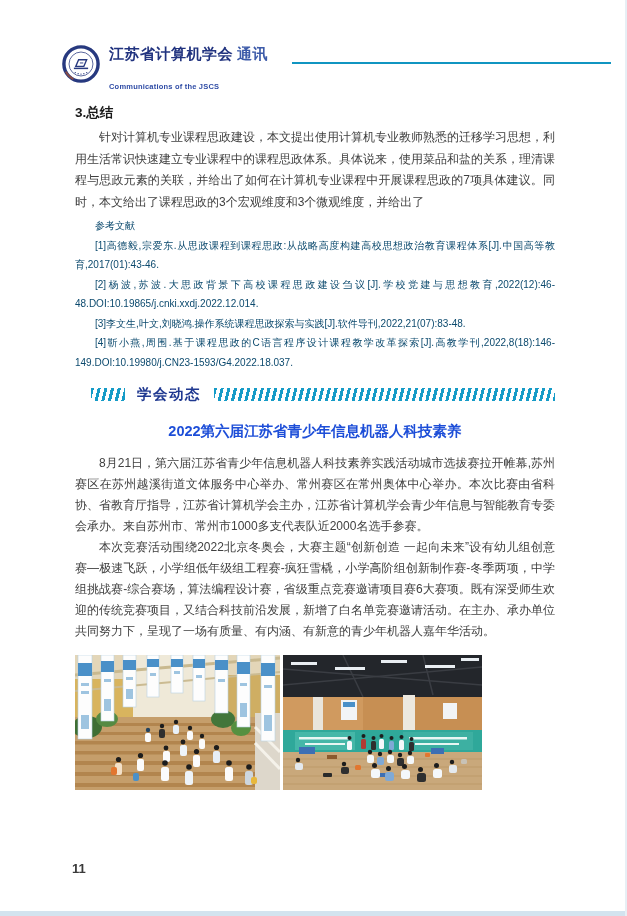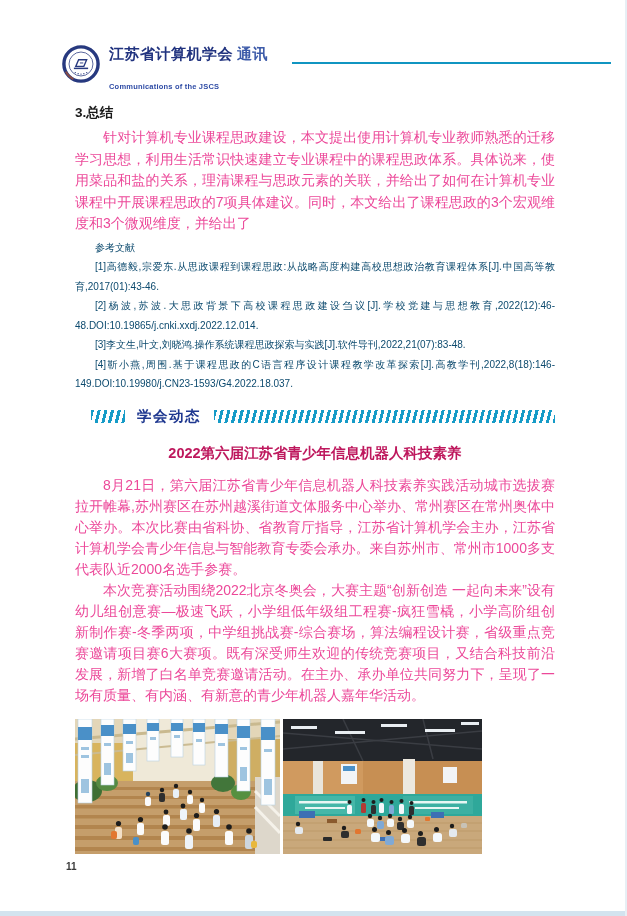--- a/index.html
+++ b/index.html
@@ -15,39 +15,39 @@
   header{display:flex;align-items:flex-start;padding:45px 16px 0 62px;}
   .logo{width:38px;height:38px;flex:0 0 38px;}
   .header-text{margin-left:9px;}
   .org-line{font-size:15px;font-weight:bold;color:#21337f;letter-spacing:.5px;white-space:nowrap;}
   .org-suffix{color:#3d5ba9;margin-left:4px;font-weight:bold;}
   .org-sub{font-size:7.5px;color:#2e4ba5;font-weight:bold;margin-top:18px;letter-spacing:.2px;}
   .header-rule{flex:1;height:2px;background:#1095c1;margin:17px 0 0 24px;}
   
   main{padding:13px 72px 0 75px;}
   h2.sec{font-size:13.5px;font-weight:bold;color:#1a1a1a;margin:0 0 5px 0;}
-  p.body{font-size:14px;line-height:21.5px;text-align:justify;text-indent:2em;margin:0;color:#ec4899;}
+  p.body{font-size:12px;line-height:21.5px;text-align:justify;text-indent:2em;margin:0;color:#404040;}
   p.ref{font-size:10px;line-height:19.5px;text-align:justify;text-indent:2em;margin:0;color:#0c4a6e;}
   p.refhead{margin-top:3px;}
   
   .banner{display:flex;align-items:center;height:15px;margin:15px 0 19px 0;padding-left:16px;}
   .slash{height:13px;background:repeating-linear-gradient(104deg,#169bc7 0 3px,transparent 3px 6.5px);}
   .slash-left{width:34px;}
   .slash-right{flex:1;margin-left:13px;}
   .banner-label{font-size:14.5px;font-weight:bold;color:#1f3890;margin-left:12px;letter-spacing:1.5px;white-space:nowrap;}
   
-  .art-title{text-align:center;font-size:14.5px;font-weight:bold;color:#be185d;line-height:21px;margin:0 0 11px 0;}
+  .art-title{text-align:center;font-size:14.5px;font-weight:bold;color:#1d4ed8;line-height:21px;margin:0 0 11px 0;}
   .news p.body{line-height:21px;}
   .news p.body + p.body{margin-top:0;}
   
   .photos{display:flex;gap:3px;margin-top:13px;}
   .photo{display:block;height:135px;}
   .photo svg{display:block;}
   
-  .page-num{position:absolute;left:66px;top:861px;font-size:10px;font-weight:bold;color:#3a3a3a;}
+  .page-num{position:absolute;left:72px;top:861px;font-size:13px;font-weight:bold;color:#3a3a3a;}
   .bottom-strip{position:absolute;left:0;right:0;bottom:0;height:5px;background:#d3e3ef;}
   .right-strip{position:absolute;top:0;right:0;bottom:0;width:2px;background:#e7eff5;}
 </style>
 </head>
 <body>
 
 <div class="page">
 
   <header>
     <div class="logo">

